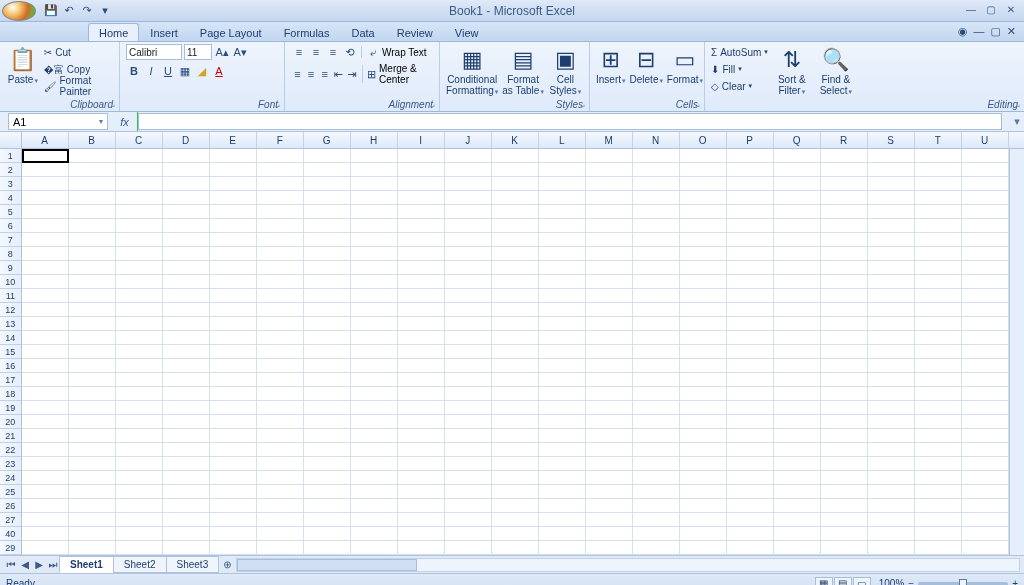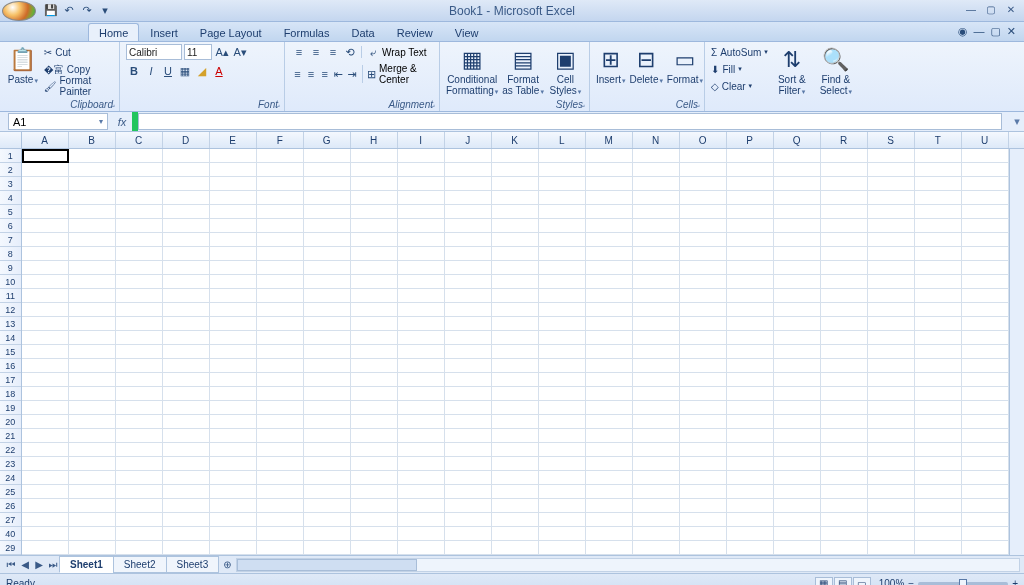--- a/index.html
+++ b/index.html
@@ -33,21 +33,21 @@
 .stack { display:flex; flex-direction:column; gap:1px; font-size:10px; color:#1e3e6e;}
 .stack .row { display:flex; align-items:center; gap:3px; cursor:pointer; height:16px;}
 .mini { width:16px; height:16px; display:inline-flex; align-items:center; justify-content:center; border:1px solid transparent; color:#2a4d7a; cursor:pointer; font-size:11px;}
 .sel { border:1px solid #a8bdd8; background:#fff; height:16px; font-size:10px; padding:0 2px; color:#222;}
 .sep { width:1px; background:#b9cde6; margin:2px 2px; align-self:stretch;}
 
 
 .formulabar { height:20px; background:#e5eefb; display:flex; align-items:center; border-bottom:1px solid #adc3de;}
 .namebox { width:100px; height:17px; border:1px solid #a8bdd8; background:#fff; margin:0 4px 0 8px; display:flex; align-items:center; padding:0 4px; font-size:11px;}
 .namebox .dd { margin-left:auto; color:#5a7aa8; font-size:8px;}
-.fx { width:26px; display:flex; align-items:center; justify-content:center; font-style:italic; color:#3a5a87; border-right:6px solid #22c55e; height:100%;}
+.fx { width:26px; display:flex; align-items:center; justify-content:center; font-style:italic; color:#3a5a87; border-right:1px solid #22c55e; height:100%;}
 .fbar-input { flex:1; height:17px; background:#fff; border:1px solid #a8bdd8; margin-right:8px;}
 .fbar-expand { width:14px; text-align:center; color:#5a7aa8; cursor:pointer;}
 
 
 .grid { position:relative; height:423px; display:flex; flex-direction:column;}
 .col-headers { display:flex; height:17px; background:linear-gradient(#f4f8fe,#dde9f8); border-bottom:1px solid #adc3de;}
 .corner { width:24px; border-right:1px solid #adc3de; background:linear-gradient(#f4f8fe,#dde9f8);}
 .ch { width:47px; border-right:1px solid #c2d2e6; text-align:center; font-size:10px; color:#1e3e6e; line-height:17px; cursor:pointer;}
 .gbody { display:flex; flex:1; overflow:hidden;}
 .row-headers { width:24px; background:linear-gradient(90deg,#f4f8fe,#e6eefb); border-right:1px solid #adc3de;}
@@ -247,20 +247,21 @@
       </div>
       <div class="bigbtn" style="width:40px;">
           <span class="ic">⇅</span>
           <span class="lbl dd">Sort &amp; Filter</span>
         </div>
       <div class="bigbtn" style="width:40px;">
           <span class="ic">🔍</span>
           <span class="lbl dd">Find &amp; Select</span>
         </div>
     </div>
+    <div class="group-label">Editing</div>
   </div>
 </div>
 
 <div class="formulabar">
   <div class="namebox">
       <span>A1</span>
       <span class="dd">▾</span>
     </div>
   <div class="fx">fx</div>
   <div class="fbar-input"></div>

